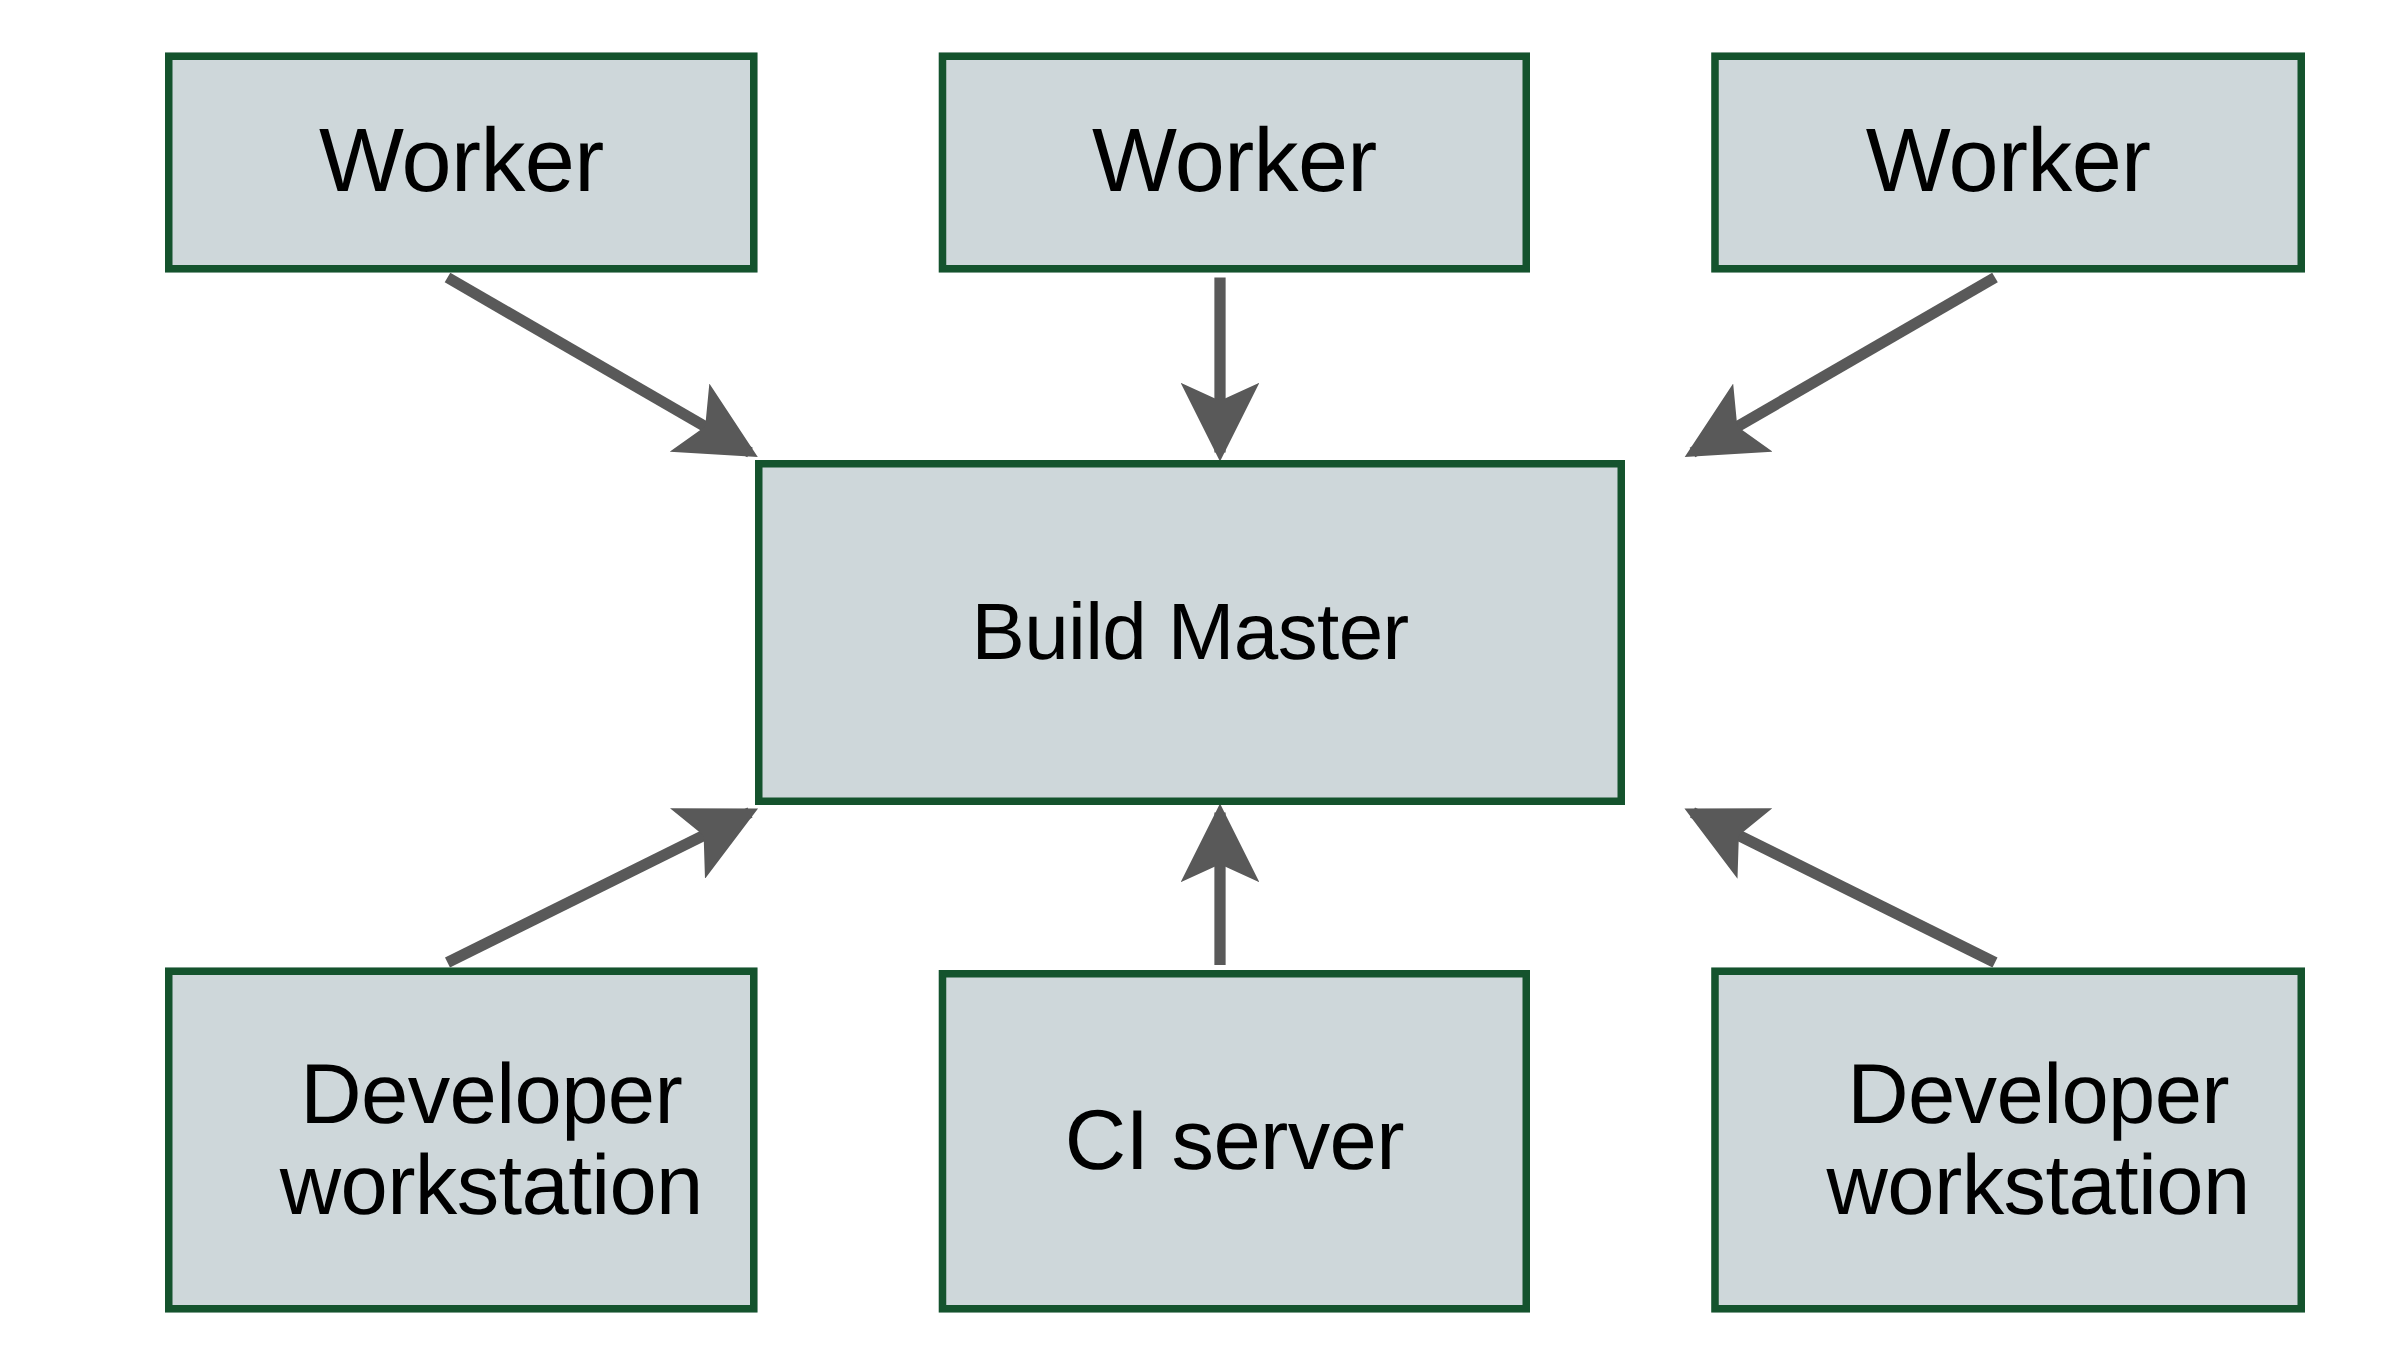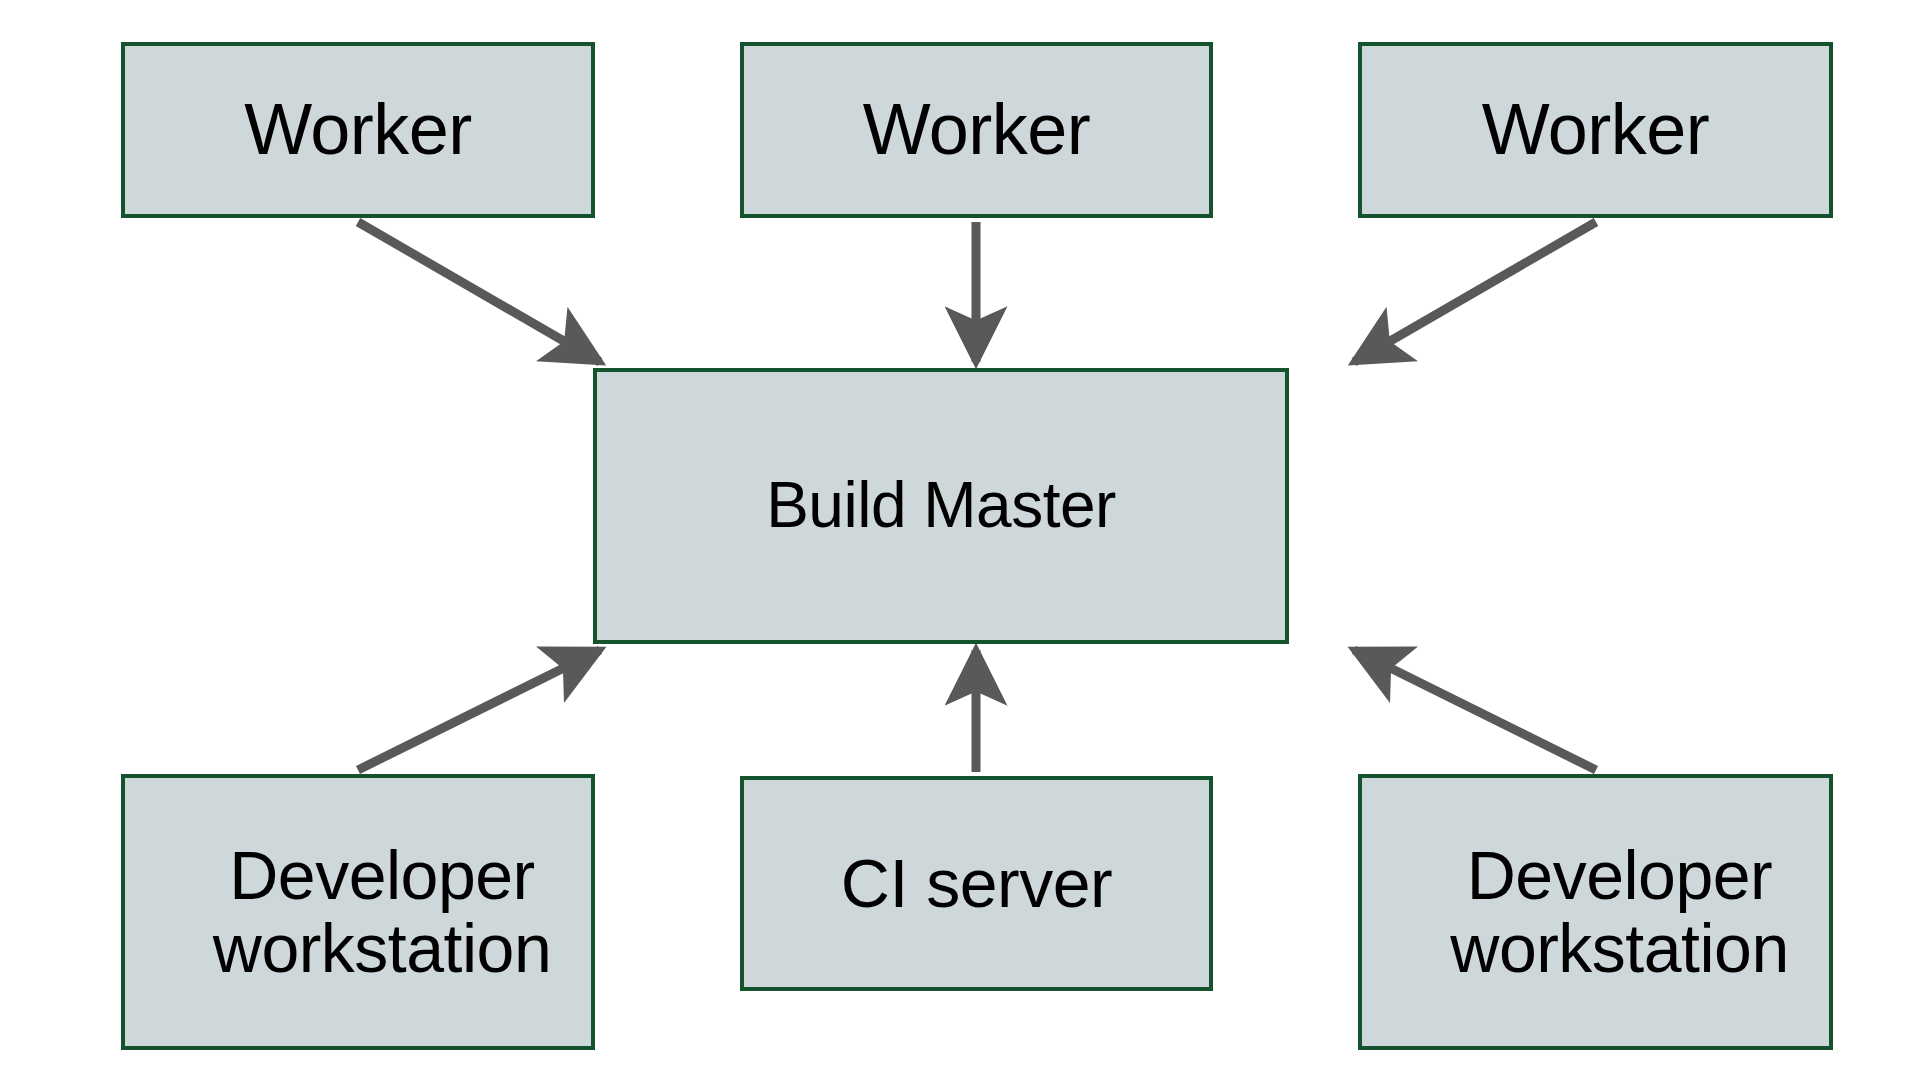--- a/index.html
+++ b/index.html
@@ -11,42 +11,43 @@
     position: relative;
     width: 1910px;
     height: 1090px;
     background: #ffffff;
     overflow: hidden;
     font-family: "Liberation Sans", sans-serif;
   }
   .node {
     position: absolute;
     background: #ced7da;
-    border: 4px solid #14532d;
+    border: 6px solid #14532d;
     box-sizing: border-box;
     display: flex;
     align-items: center;
     justify-content: center;
     text-align: center;
     color: #000000;
     line-height: 1.08;
     white-space: pre-line;
     letter-spacing: -0.5px;
+    margin-left: 11px;
   }
   .node-worker  { font-size: 72px; }
   .node-master  { font-size: 64px; }
   .node-ci      { font-size: 68px; }
   .node-dev     { font-size: 68px; padding-left: 48px; }
 
   #worker-1 { left: 121px; top: 42px;  width: 474px; height: 176px; }
   #worker-2 { left: 740px; top: 42px;  width: 473px; height: 176px; }
   #worker-3 { left: 1358px;top: 42px;  width: 475px; height: 176px; }
   #build-master { left: 593px; top: 368px; width: 696px; height: 276px; }
   #dev-left  { left: 121px; top: 774px; width: 474px; height: 276px; }
-  #ci-server { left: 740px; top: 776px; width: 473px; height: 215px; }
+  #ci-server { left: 740px; top: 776px; width: 473px; height: 274px; }
   #dev-right { left: 1358px;top: 774px; width: 475px; height: 276px; }
 
   #edges {
     position: absolute;
     left: 0; top: 0;
     width: 1910px;
     height: 1090px;
     pointer-events: none;
   }
   .edge-line {

